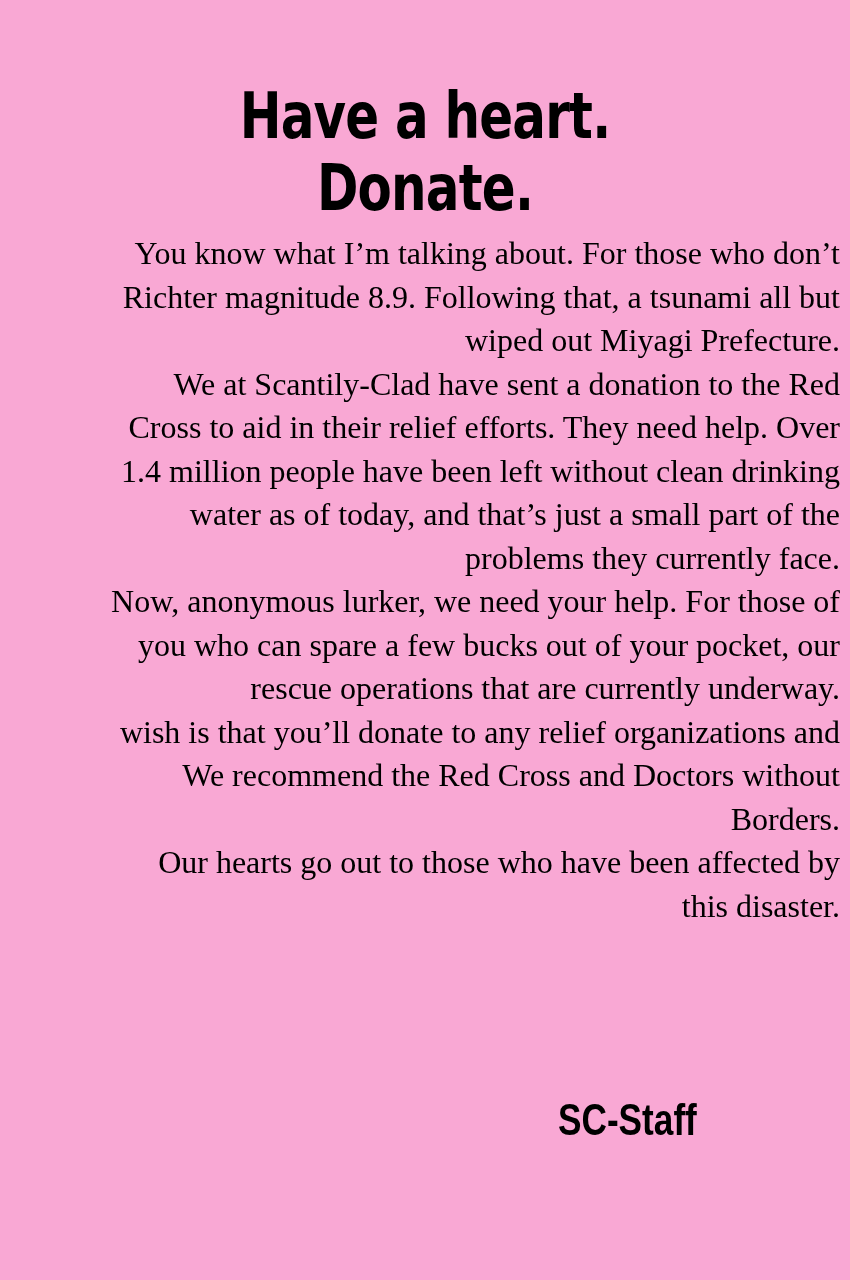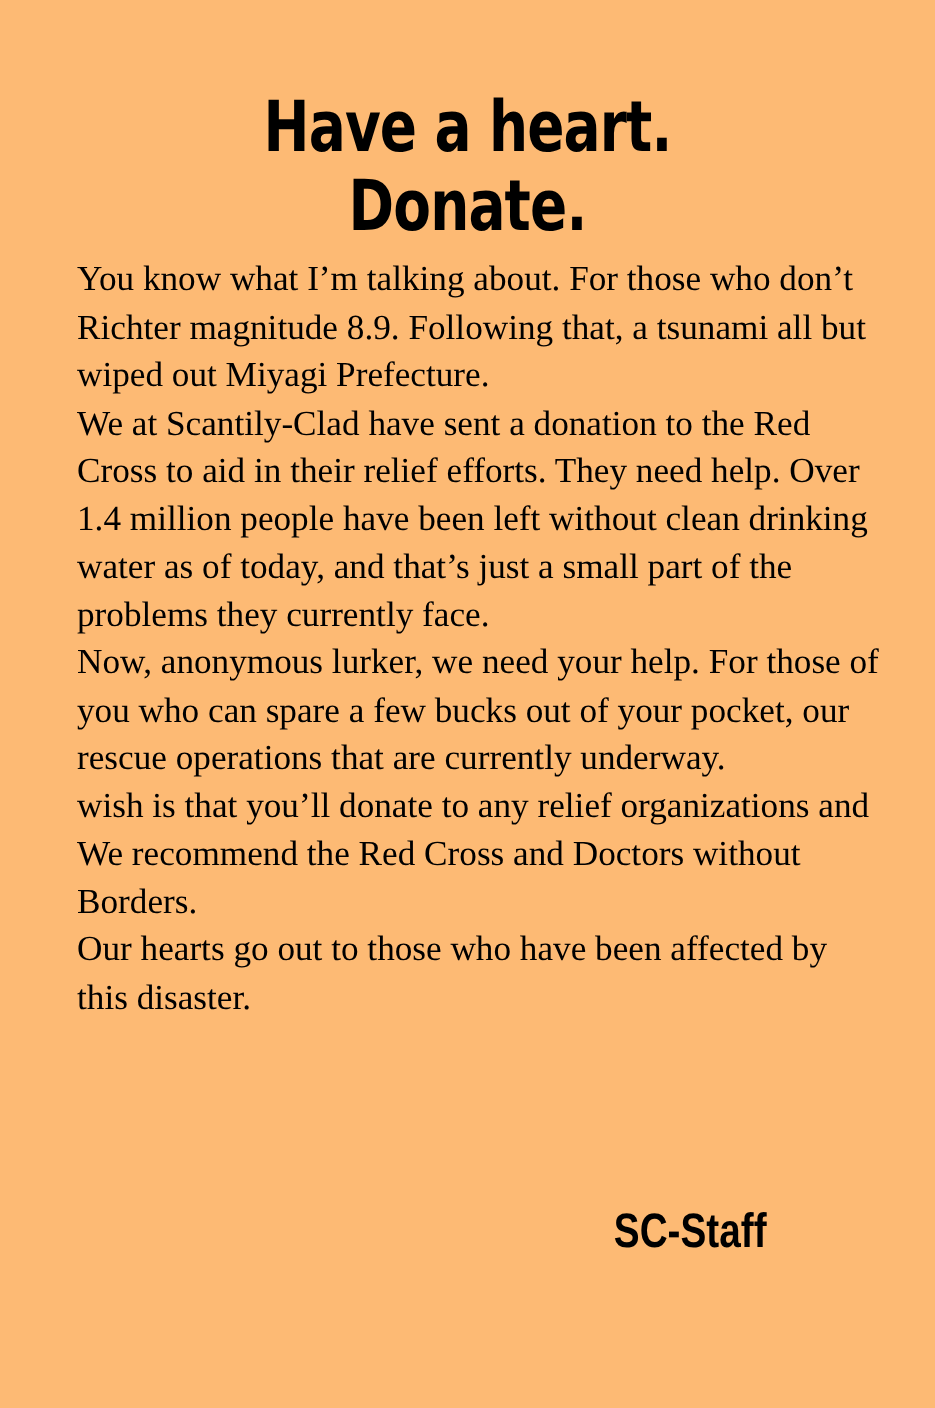--- a/index.html
+++ b/index.html
@@ -4,21 +4,21 @@
 <style>
   html, body {
     margin: 0;
     padding: 0;
     background: #ffffff;
   }
   .page {
     position: relative;
     width: 850px;
     height: 1280px;
-    background: #fdba74;
+    background: #f9a8d4;
     overflow: hidden;
     font-family: "Liberation Serif", serif;
     color: #000000;
   }
   .heading {
     position: absolute;
     top: 80px;
     left: 0;
     width: 850px;
     text-align: center;
@@ -33,20 +33,21 @@
     white-space: nowrap;
   }
   .body-text {
     position: absolute;
     top: 232px;
     left: 70px;
     width: 770px;
     font-size: 32px;
     line-height: 43.5px;
     color: #000000;
+    text-align: right;
   }
   .body-text .line {
     white-space: nowrap;
   }
   .signature {
     position: absolute;
     top: 1098px;
     left: 558px;
     font-family: "Liberation Sans", sans-serif;
     font-weight: bold;

